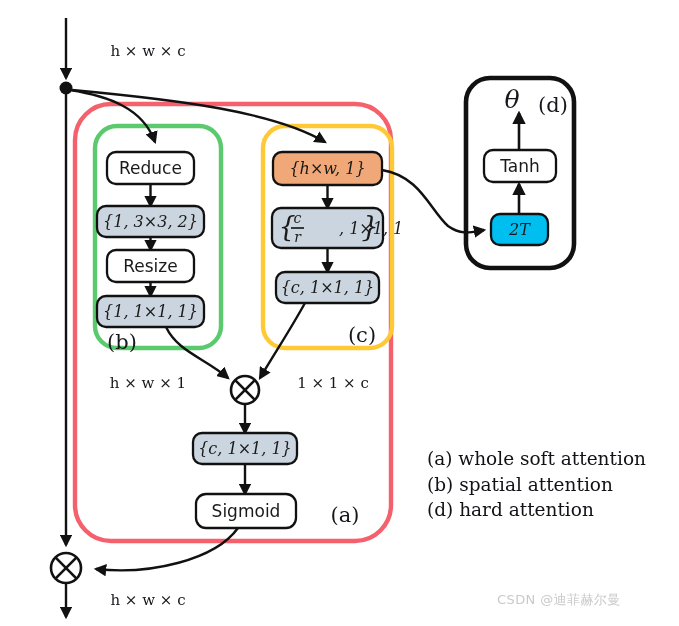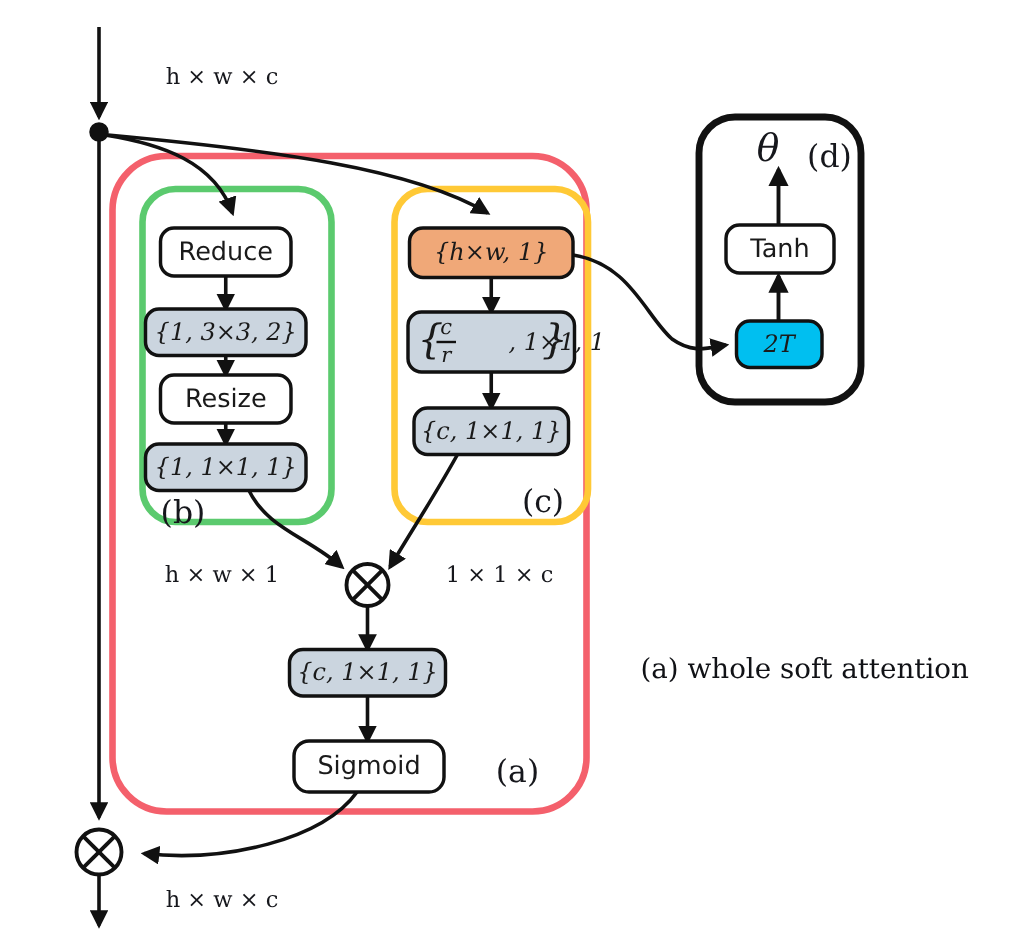--- a/index.html
+++ b/index.html
@@ -55,21 +55,21 @@
     font-family: "DejaVu Serif", serif;
     font-style: italic;
     font-size: 25px;
     fill: #16171c;
     text-anchor: middle;
     dominant-baseline: middle;
   }
   .legend {
     position: absolute;
     left: 427px;
-    top: 434px;
+    top: 446px;
     width: 250px;
   }
   .legend-line {
     font-family: "DejaVu Serif", serif;
     font-size: 18.5px;
     color: #111216;
     line-height: 25.5px;
     white-space: nowrap;
   }
   .watermark {
@@ -213,16 +213,19 @@
     </g>
 
     <text class="dim-label" x="148" y="52">h × w × c</text>
     <text class="dim-label" x="148" y="384">h × w × 1</text>
     <text class="dim-label" x="333" y="384">1 × 1 × c</text>
     <text class="dim-label" x="148" y="601">h × w × c</text>
   </svg>
 
   <div class="legend">
     <div class="legend-line">(a) whole soft attention</div>
+    <div class="legend-line">(b) spatial attention</div>
+    <div class="legend-line">(d) hard attention</div>
   </div>
 
+  <div class="watermark">CSDN @迪菲赫尔曼</div>
 
 </div>
 
 </body></html>

